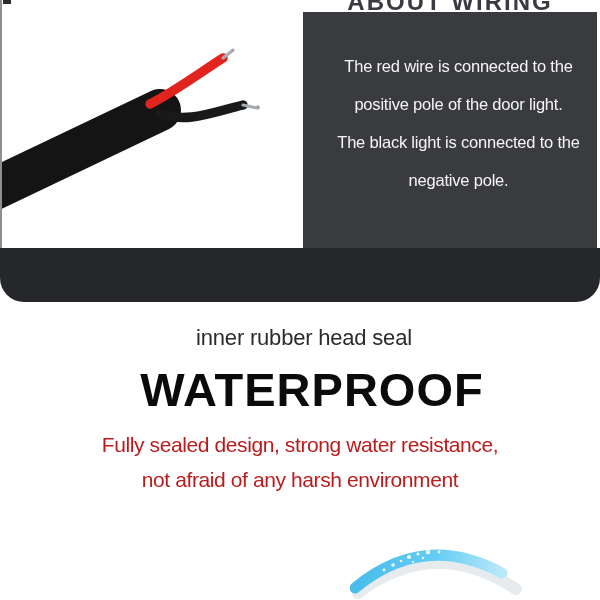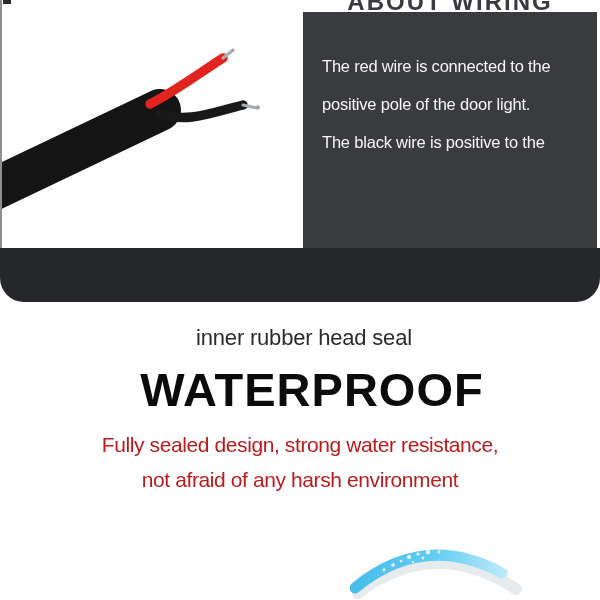--- a/index.html
+++ b/index.html
@@ -18,21 +18,21 @@
     position:absolute; left:303px; top:-12px; width:294px;
     text-align:center; font-size:24px; font-weight:bold;
     letter-spacing:2px; color:#3a3b40; white-space:nowrap;
   }
   .about-panel {
     position:absolute; left:303px; top:12px; width:294px; height:236px;
     background:#3a3b3f; padding:42px 2px 0 19px;
   }
   .about-panel .line {
     font-size:16.5px; letter-spacing:-0.2px; color:#f5f5f5;
-    height:38px; line-height:24px; white-space:nowrap;
+    height:38px; line-height:24px; white-space:nowrap;text-align:center;
   }
   .section-bottom-bar {
     position:absolute; left:0; top:248px; width:600px; height:54px;
     background:#26272b; border-radius:0 0 24px 24px;
   }
 
   
   .seal-tagline {
     position:absolute; left:4px; top:325px; width:600px; text-align:center;
     font-size:22px; letter-spacing:-0.2px; color:#2b2b2b;
@@ -73,21 +73,22 @@
         <path d="M 241,105 C 248,106 252,108 256,108" stroke="#a7adb0" stroke-width="3.2" fill="none" stroke-linecap="round"></path>
         <circle cx="256" cy="107" r="1.8" fill="#9aa0a3"></circle>
       </svg>
     </div>
 
     <div class="about-title">ABOUT WIRING</div>
 
     <div class="about-panel">
       <div class="line">The red wire is connected to the</div>
       <div class="line">positive pole of the door light.</div>
-      <div class="line">The black wire is positive to the</div>
+      <div class="line">The black light is connected to the</div>
+      <div class="line">negative pole.</div>
     </div>
 
     <div class="section-bottom-bar"></div>
   </div>
 
   <div class="seal-tagline">inner rubber head seal</div>
   <div class="waterproof-title">WATERPROOF</div>
   <div class="waterproof-desc">
     <div>Fully sealed design, strong water resistance,</div>
     <div>not afraid of any harsh environment</div>

